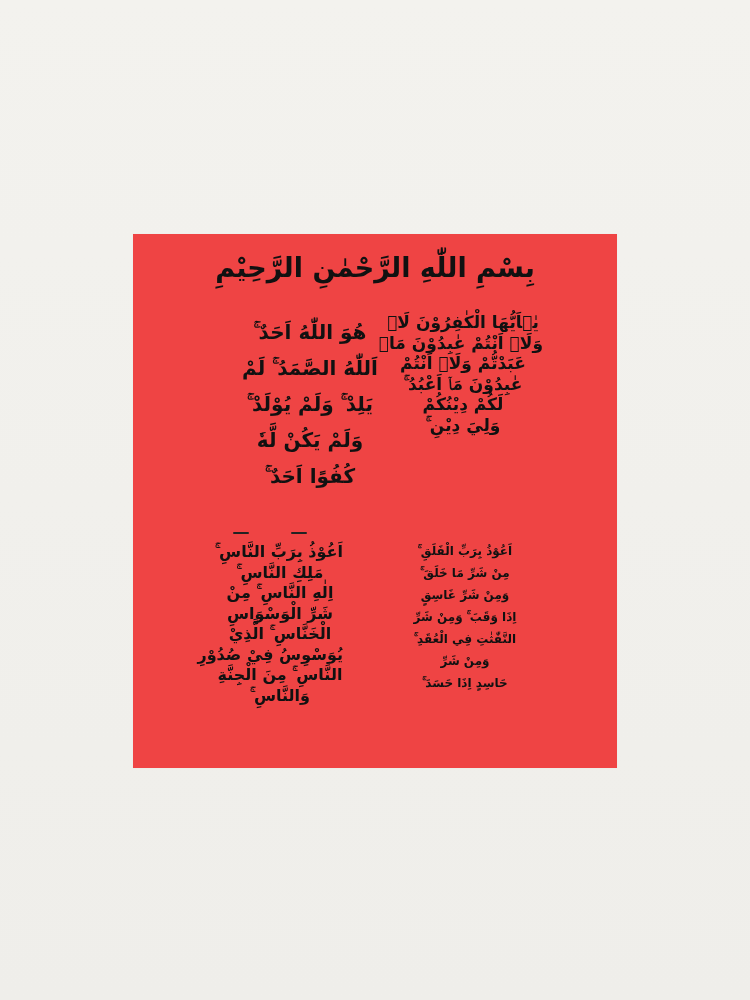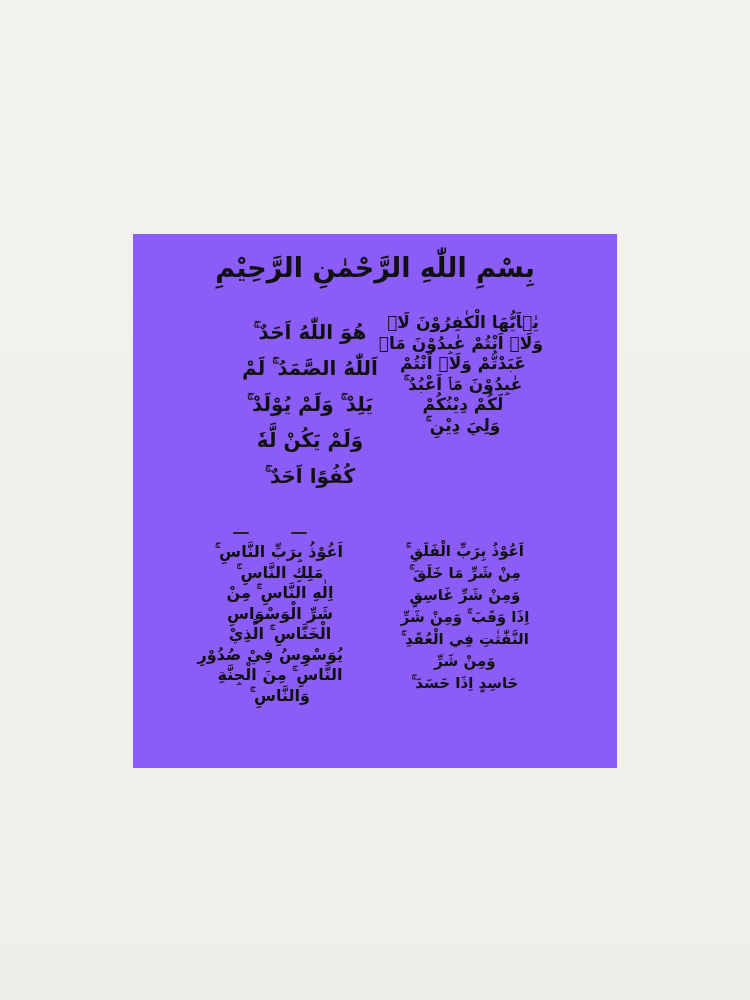--- a/index.html
+++ b/index.html
@@ -18,21 +18,21 @@
       position: absolute;
       inset: 0;
       background: linear-gradient(180deg, #f3f2ee 0%, #efeeea 100%);
     }
     .print {
       position: absolute;
       left: 133px;
       top: 234px;
       width: 484px;
       height: 534px;
-      background: #8b5cf6;
+      background: #ef4444;
       box-shadow: 0 0 1px rgba(0,0,0,0.06);
     }
     .basmala {
       position: absolute;
       left: 0;
       right: 0;
       top: 14px;
       text-align: center;
       direction: rtl;
       font-family: "DejaVu Sans", sans-serif;
@@ -90,21 +90,21 @@
       top: 0;
       height: 2px;
       background: #222;
       border-radius: 1px;
     }
     
     .falaq {
       left: 262px;
       top: 306px;
       width: 140px;
-      font-size: 15px;
+      font-size: 12px;
     }
     .falaq .line { line-height: 22px; }
   </style>
 </head>
 <body>
 
 <div class="wall"></div>
 
 <div class="print">
 

